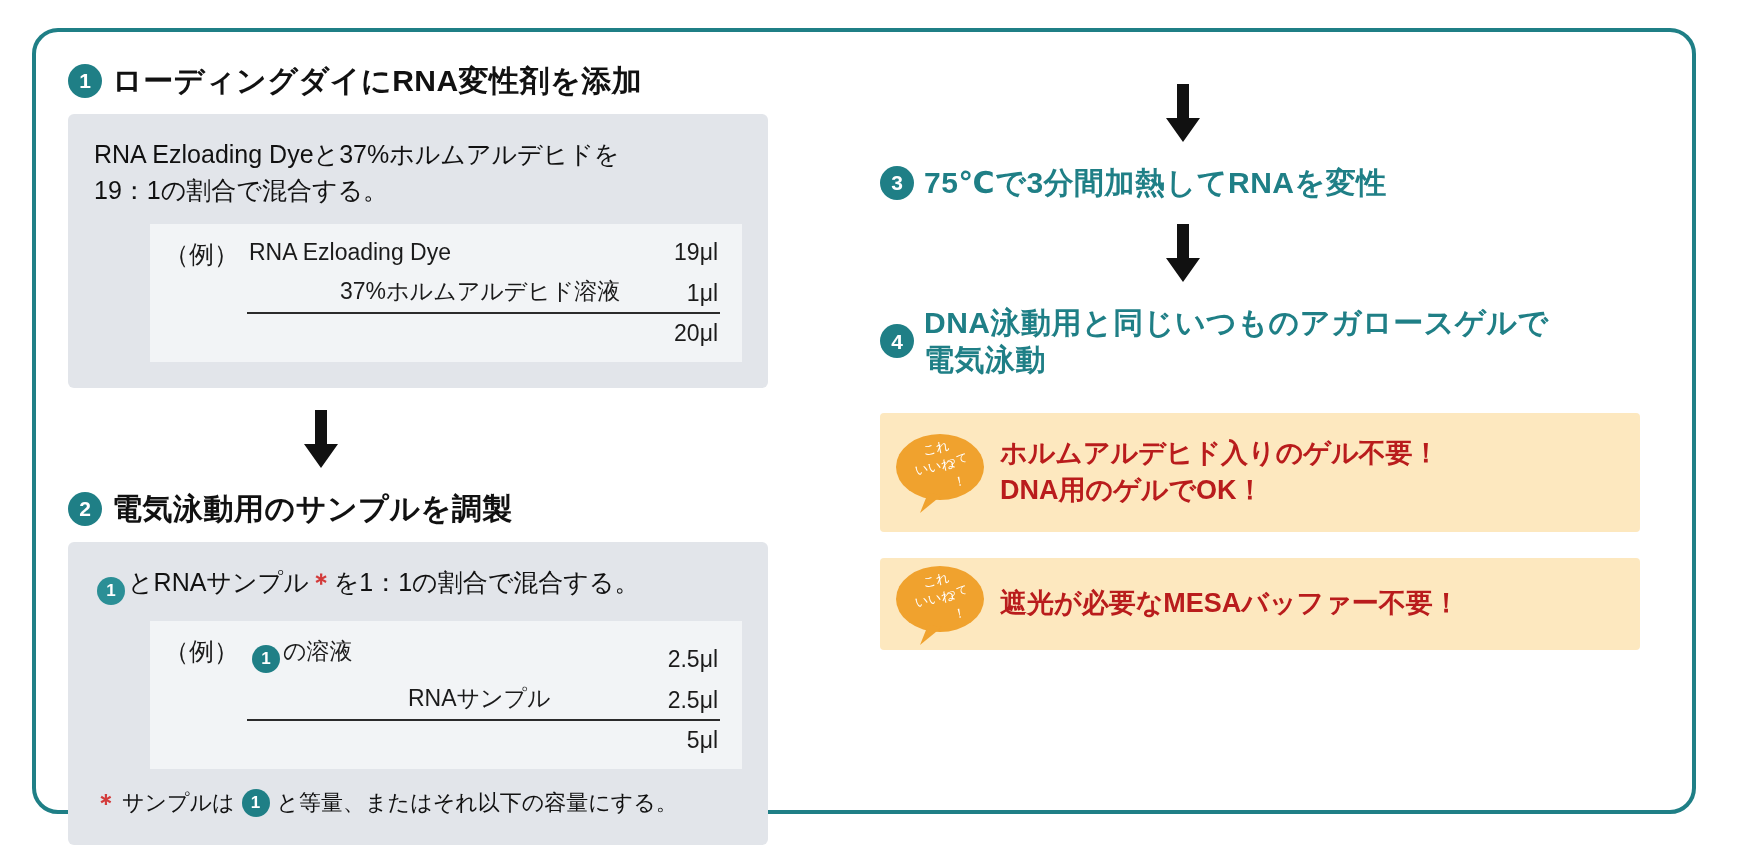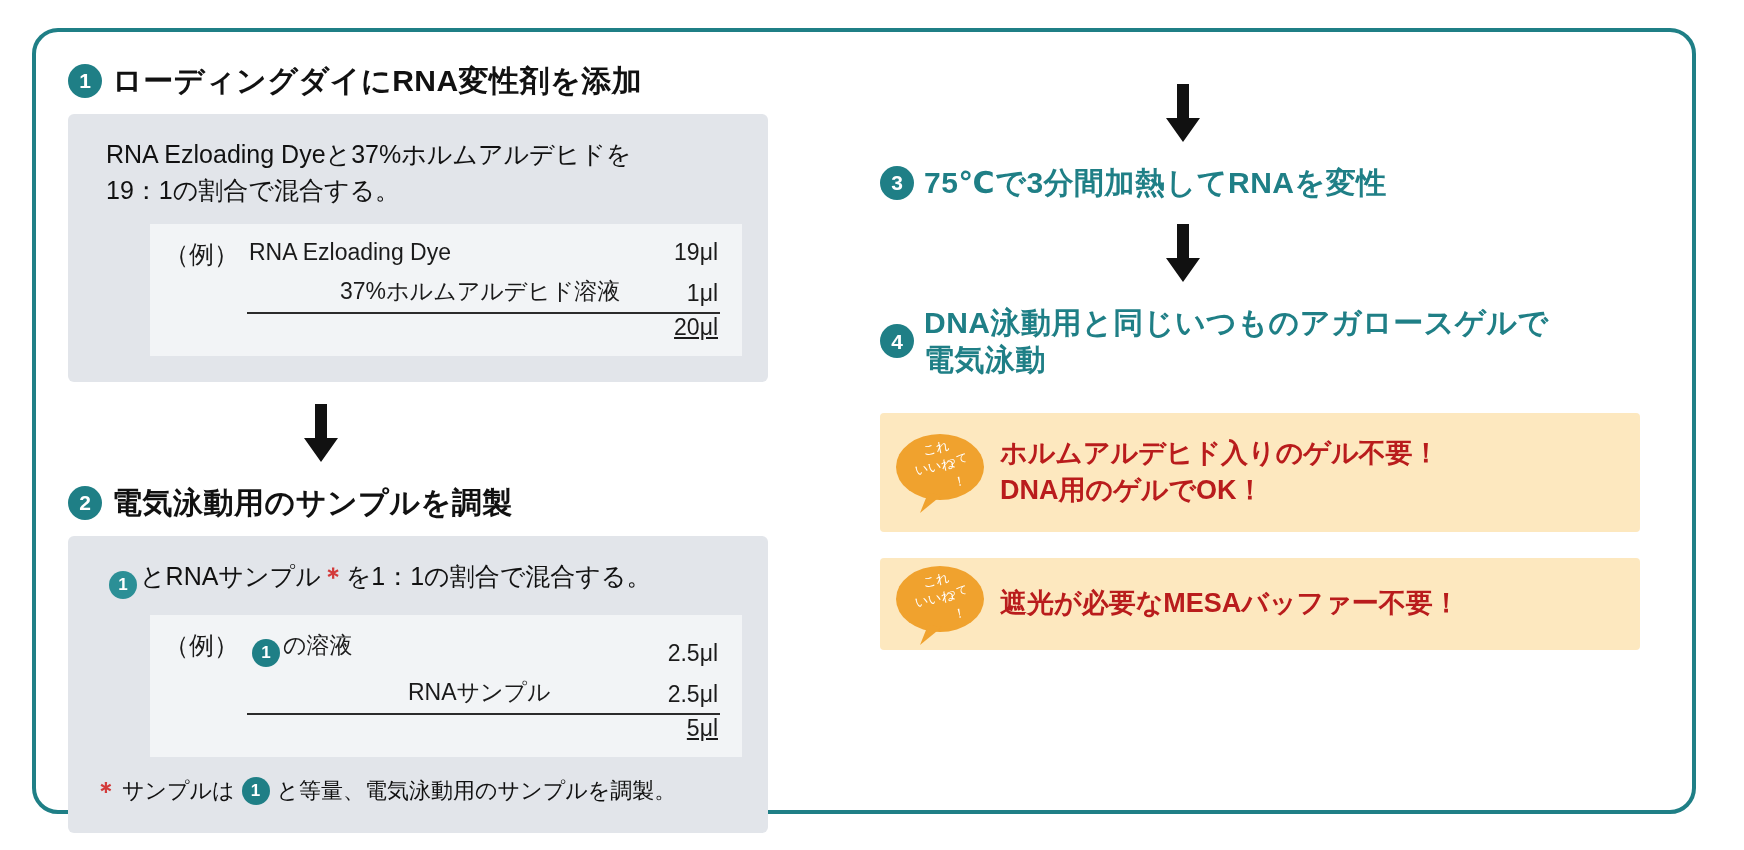--- a/index.html
+++ b/index.html
@@ -83,21 +83,21 @@
   
   .panel {
     background: #e2e5ea;
     border-radius: 6px;
     padding: 22px 26px 26px 26px;
     box-sizing: border-box;
   }
   .panel-lead {
     font-size: 25px;
     line-height: 1.45;
-    margin: 0 0 16px 12px;
+    margin: 0 0 16px 0;
     color: #111111;
   }
 
   
   .chip {
     display: inline-flex;
     width: 28px;
     height: 28px;
     border-radius: 50%;
     background: #2b8f96;
@@ -139,22 +139,21 @@
   .example-table td.amt {
     text-align: right;
     white-space: nowrap;
     padding-left: 28px;
   }
   .example-table tr.ruled td {
     border-bottom: 2px solid #2b2b2b;
     text-align: right;
   }
   .example-table tr.total td {
-    padding-top: 0;
-    text-decoration: underline;
+    padding-top: 6px;
   }
 
   .footnote {
     margin-top: 18px;
     font-size: 22px;
     color: #111111;
     display: flex;
     align-items: center;
     gap: 4px;
   }
@@ -283,21 +282,21 @@
             <td class="amt">5μl</td>
           </tr>
         </tbody>
           </table>
       </div>
 
       <div class="footnote">
         <span class="ast">＊</span>
           <span>サンプルは</span>
           <span class="chip dark">1</span>
-          <span>と等量、電気泳動用のサンプルを調製。</span>
+          <span>と等量、またはそれ以下の容量にする。</span>
       </div>
     </div>
   </div>
 
   <div class="col-right">
 
     <svg class="arrow arrow-right" viewBox="0 0 46 58">
       <path d="M17 0 h12 v34 h11 L23 58 L6 34 h11 Z" fill="#111111"></path>
     </svg>
 

